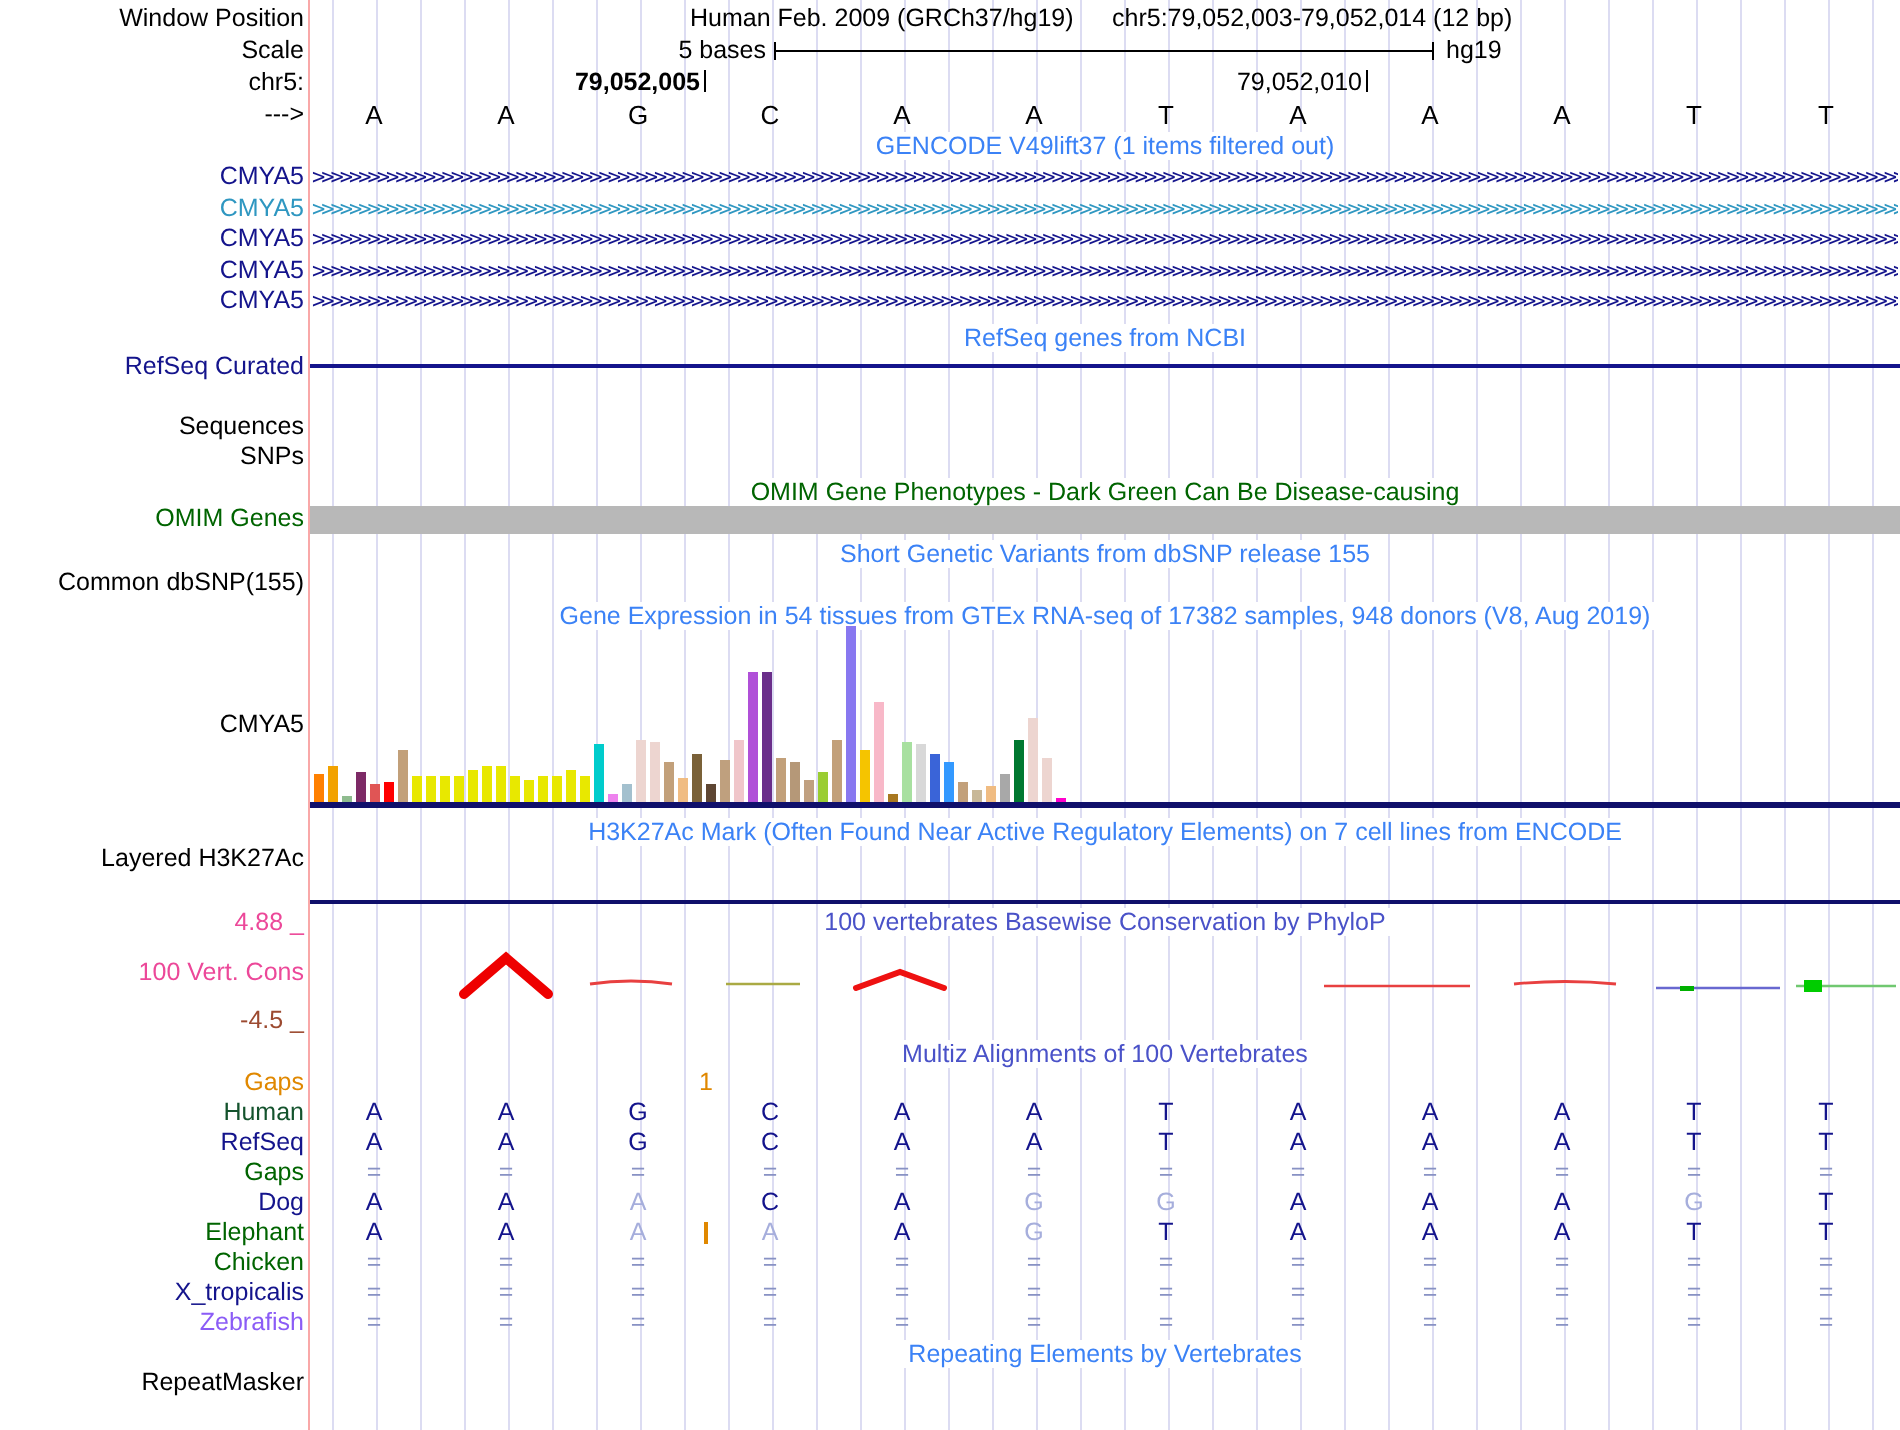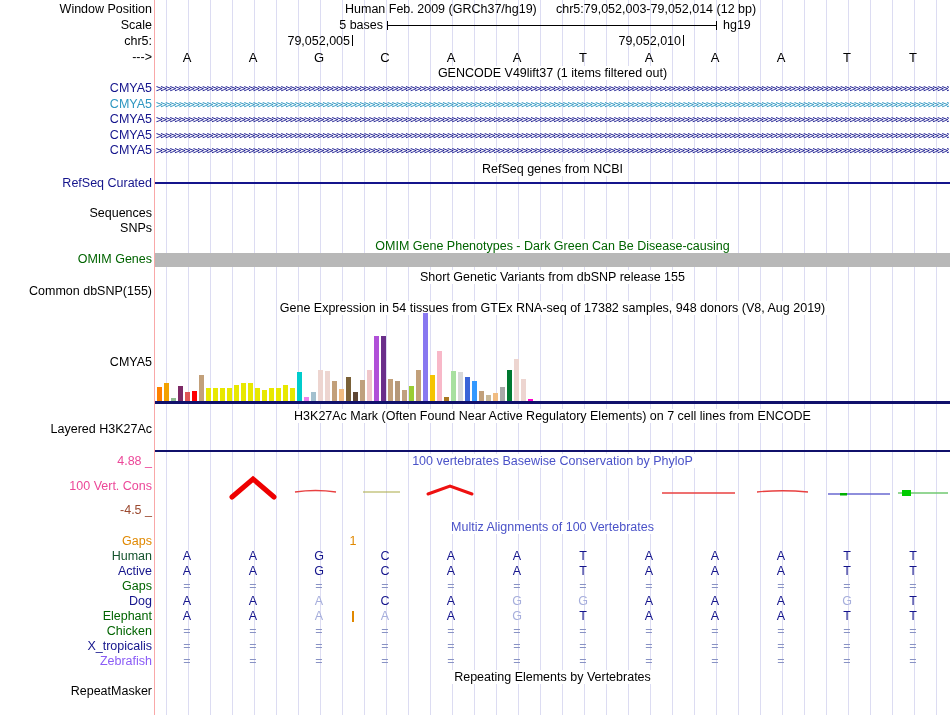--- a/index.html
+++ b/index.html
@@ -1,21 +1,21 @@
 <!DOCTYPE html>
 <html><head>
 <meta charset="utf-8">
 <style>
   html,body{margin:0;padding:0;background:#fff;}
   #stage{position:relative;width:950px;height:715px;background:#fff;overflow:hidden;
          font-family:"Liberation Sans",sans-serif;}
   .gridline{position:absolute;top:0;width:1px;height:715px;background:#dcdcf2;}
   .sep-line{position:absolute;left:154px;top:0;width:1px;height:715px;background:#f9a8a8;}
   .lbl{position:absolute;right:798px;font-size:12.5px;line-height:15px;color:#000;white-space:nowrap;}
-  .title{position:absolute;left:155px;width:795px;text-align:center;font-size:12.5px;line-height:15px;color:#000000;}
+  .title{position:absolute;left:155px;width:795px;text-align:center;font-size:12.5px;line-height:15px;color:#3b82f6;}
   .title span{background:#fff;padding:0 3px;}
   .hdr{position:absolute;font-size:12.5px;line-height:15px;color:#000;white-space:nowrap;}
   .navy{color:#14148c;} .green{color:#006400;}
   .blue{color:#4a52c8;} .orange{color:#e08800;} .maroon{color:#9c4a30;} .slateblue{color:#ec4899;}
   .hline{position:absolute;left:155px;width:795px;}
   .arrowrow{position:absolute;left:156px;width:793px;height:15px;overflow:hidden;
             font-family:"DejaVu Sans Mono",monospace;font-size:11px;line-height:15px;
             letter-spacing:-2px;white-space:nowrap;}
   .basechar{position:absolute;transform:translateX(-50%);font-size:13px;line-height:15px;color:#000;}
   .alnchar{position:absolute;transform:translateX(-50%);font-size:12.5px;line-height:15px;}
@@ -77,21 +77,21 @@
   <div class="hdr" style="right:567px;top:18px">5 bases</div>
   <div>
     <div style="position:absolute;left:387px;top:25px;width:330px;height:1px;background:#000"></div>
     <div style="position:absolute;left:387px;top:21px;width:1px;height:9px;background:#000"></div>
     <div style="position:absolute;left:716px;top:21px;width:1px;height:9px;background:#000"></div>
   </div>
   <div class="hdr" style="left:723px;top:18px">hg19</div>
 
   <div class="lbl" style="top:34px">chr5:</div>
   <div id="coord-ticks">
-      <div class="hdr" style="right: 600px; top: 34px;">79,052,005</div>
+      <div class="hdr" style="right: 600px; top: 34px; font-weight: bold;">79,052,005</div>
       <div class="tick" style="left: 352px; top: 35px; height: 11px;"></div>
       <div class="hdr" style="right: 269px; top: 34px;">79,052,010</div>
       <div class="tick" style="left: 683px; top: 35px; height: 11px;"></div>
     </div>
 
   <div class="lbl" style="top:50px">---&gt;</div>
   <div id="ref-bases">
       <div class="basechar" style="left: 187px; top: 50px;">A</div>
       <div class="basechar" style="left: 253px; top: 50px;">A</div>
       <div class="basechar" style="left: 319px; top: 50px;">G</div>
@@ -225,21 +225,21 @@
       <div class="alnchar" style="left: 319px; top: 549px; color: rgb(20, 20, 140);">G</div>
       <div class="alnchar" style="left: 385px; top: 549px; color: rgb(20, 20, 140);">C</div>
       <div class="alnchar" style="left: 451px; top: 549px; color: rgb(20, 20, 140);">A</div>
       <div class="alnchar" style="left: 517px; top: 549px; color: rgb(20, 20, 140);">A</div>
       <div class="alnchar" style="left: 583px; top: 549px; color: rgb(20, 20, 140);">T</div>
       <div class="alnchar" style="left: 649px; top: 549px; color: rgb(20, 20, 140);">A</div>
       <div class="alnchar" style="left: 715px; top: 549px; color: rgb(20, 20, 140);">A</div>
       <div class="alnchar" style="left: 781px; top: 549px; color: rgb(20, 20, 140);">A</div>
       <div class="alnchar" style="left: 847px; top: 549px; color: rgb(20, 20, 140);">T</div>
       <div class="alnchar" style="left: 913px; top: 549px; color: rgb(20, 20, 140);">T</div>
-      <div class="lbl" style="top: 564px; color: rgb(20, 20, 140);">Active</div>
+      <div class="lbl" style="top: 564px; color: rgb(20, 20, 140);">RefSeq</div>
       <div class="alnchar" style="left: 187px; top: 564px; color: rgb(20, 20, 140);">A</div>
       <div class="alnchar" style="left: 253px; top: 564px; color: rgb(20, 20, 140);">A</div>
       <div class="alnchar" style="left: 319px; top: 564px; color: rgb(20, 20, 140);">G</div>
       <div class="alnchar" style="left: 385px; top: 564px; color: rgb(20, 20, 140);">C</div>
       <div class="alnchar" style="left: 451px; top: 564px; color: rgb(20, 20, 140);">A</div>
       <div class="alnchar" style="left: 517px; top: 564px; color: rgb(20, 20, 140);">A</div>
       <div class="alnchar" style="left: 583px; top: 564px; color: rgb(20, 20, 140);">T</div>
       <div class="alnchar" style="left: 649px; top: 564px; color: rgb(20, 20, 140);">A</div>
       <div class="alnchar" style="left: 715px; top: 564px; color: rgb(20, 20, 140);">A</div>
       <div class="alnchar" style="left: 781px; top: 564px; color: rgb(20, 20, 140);">A</div>

